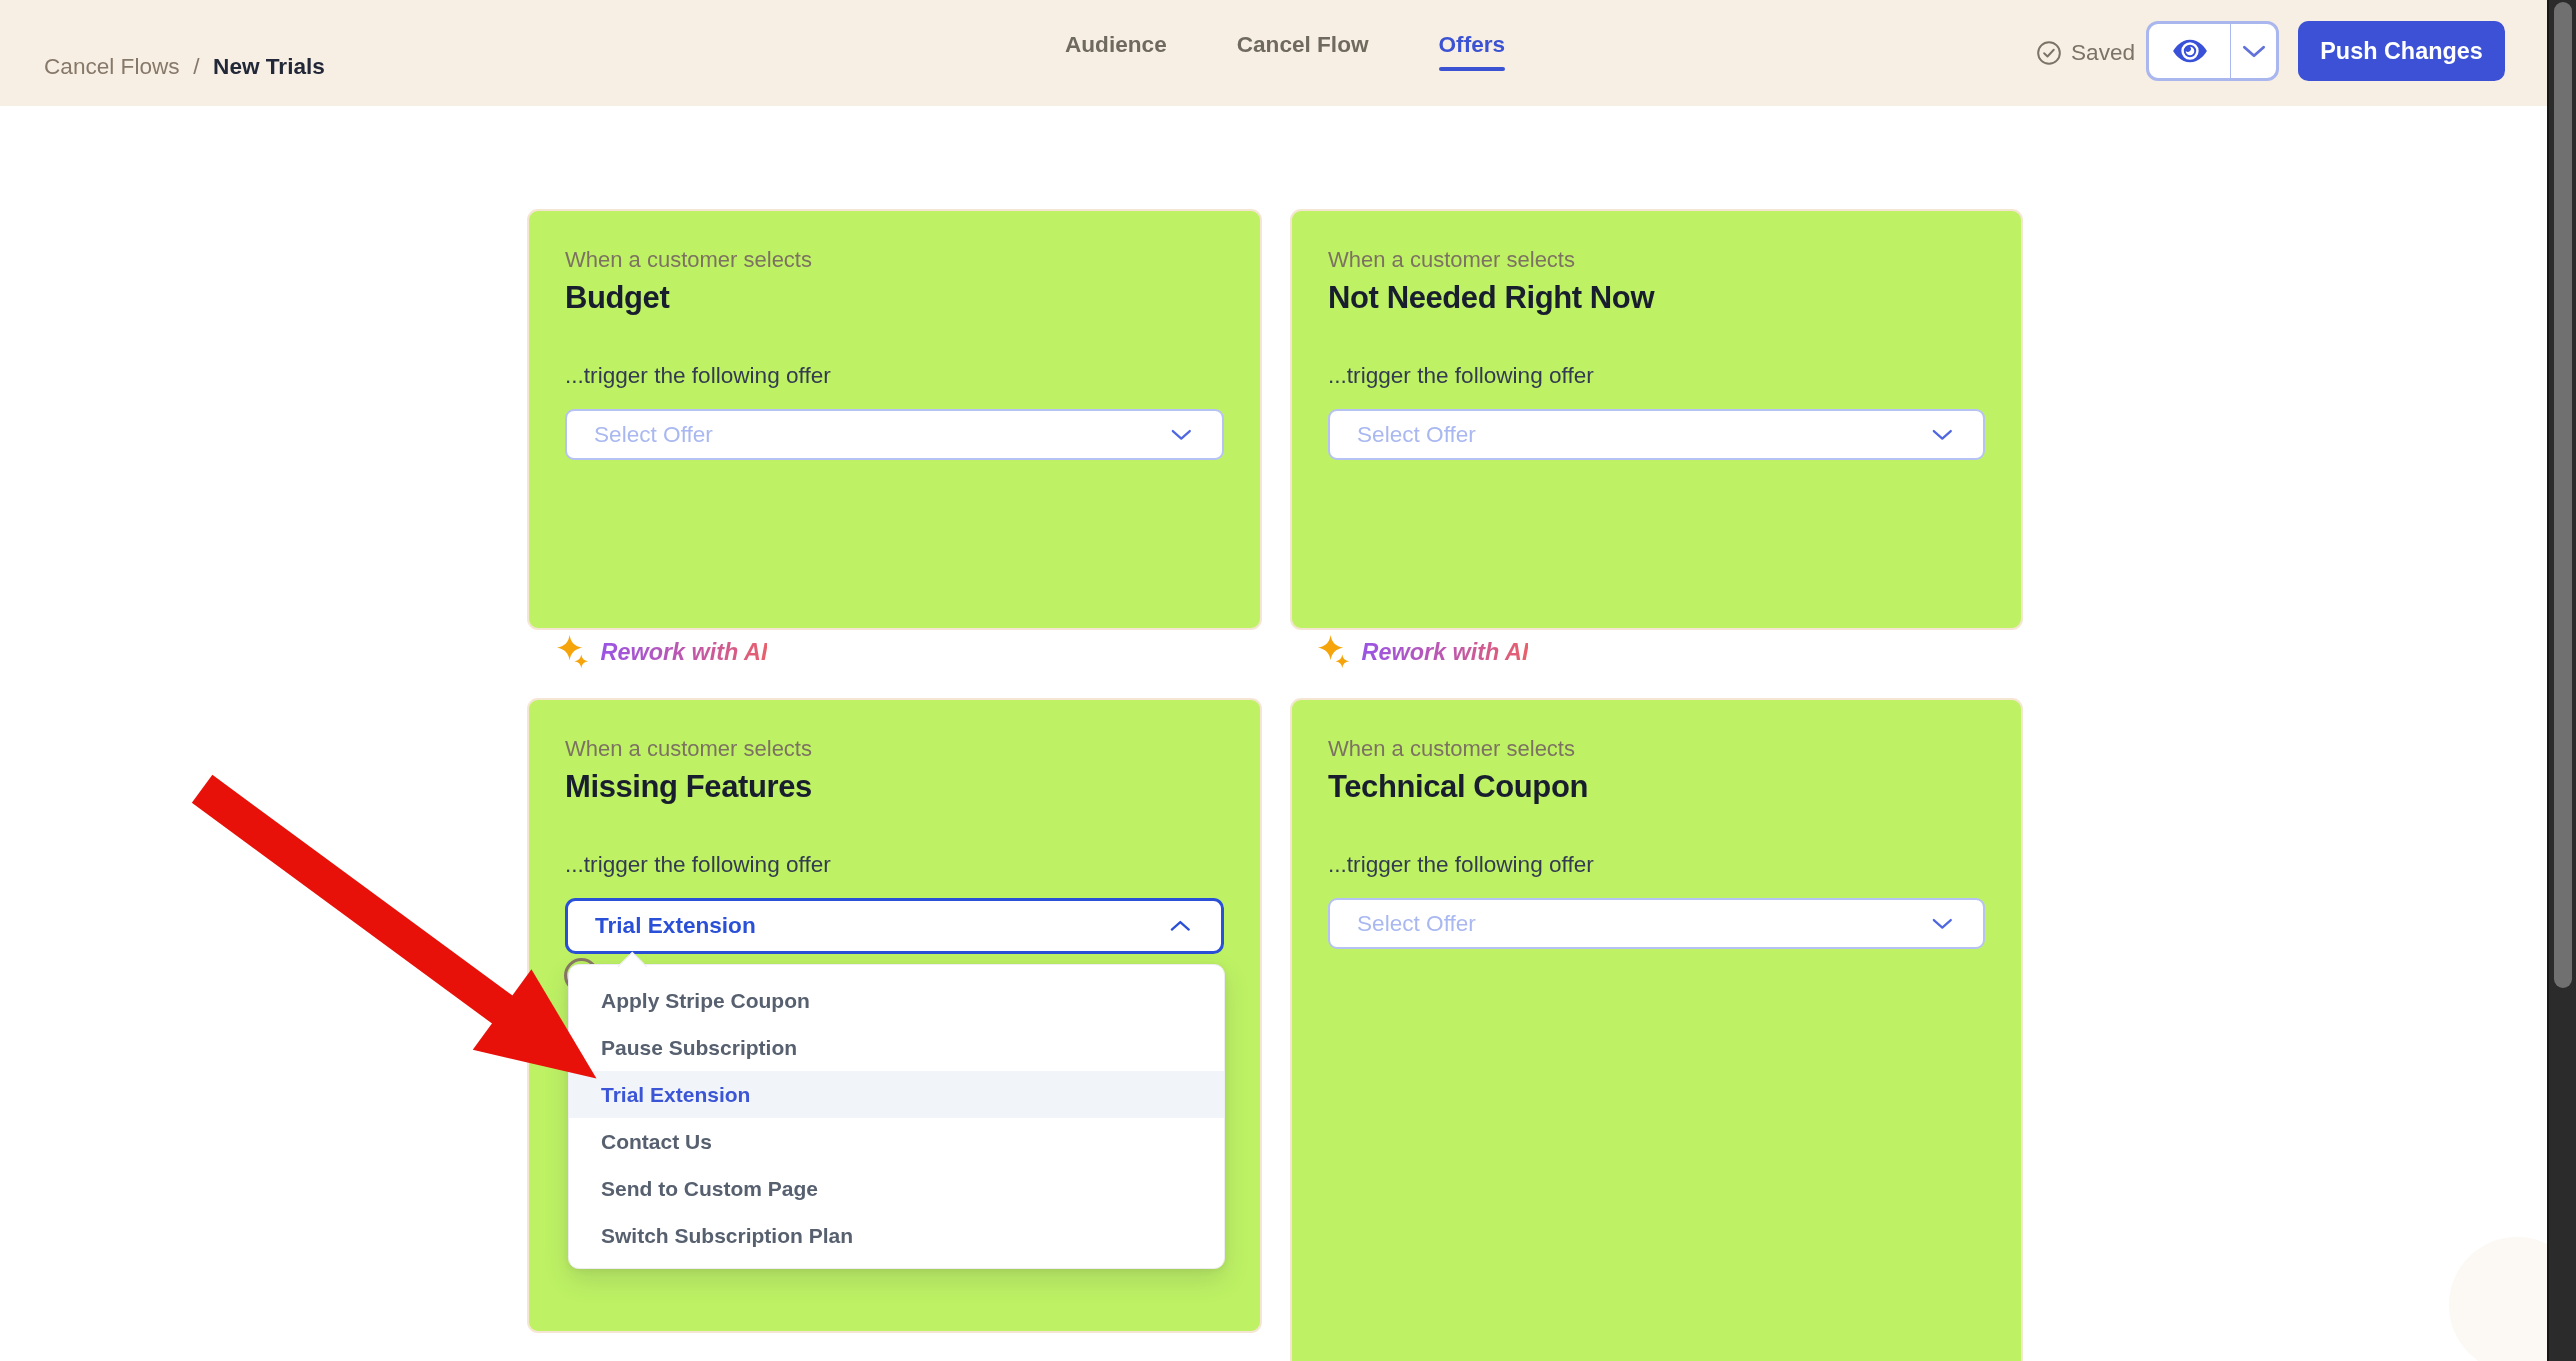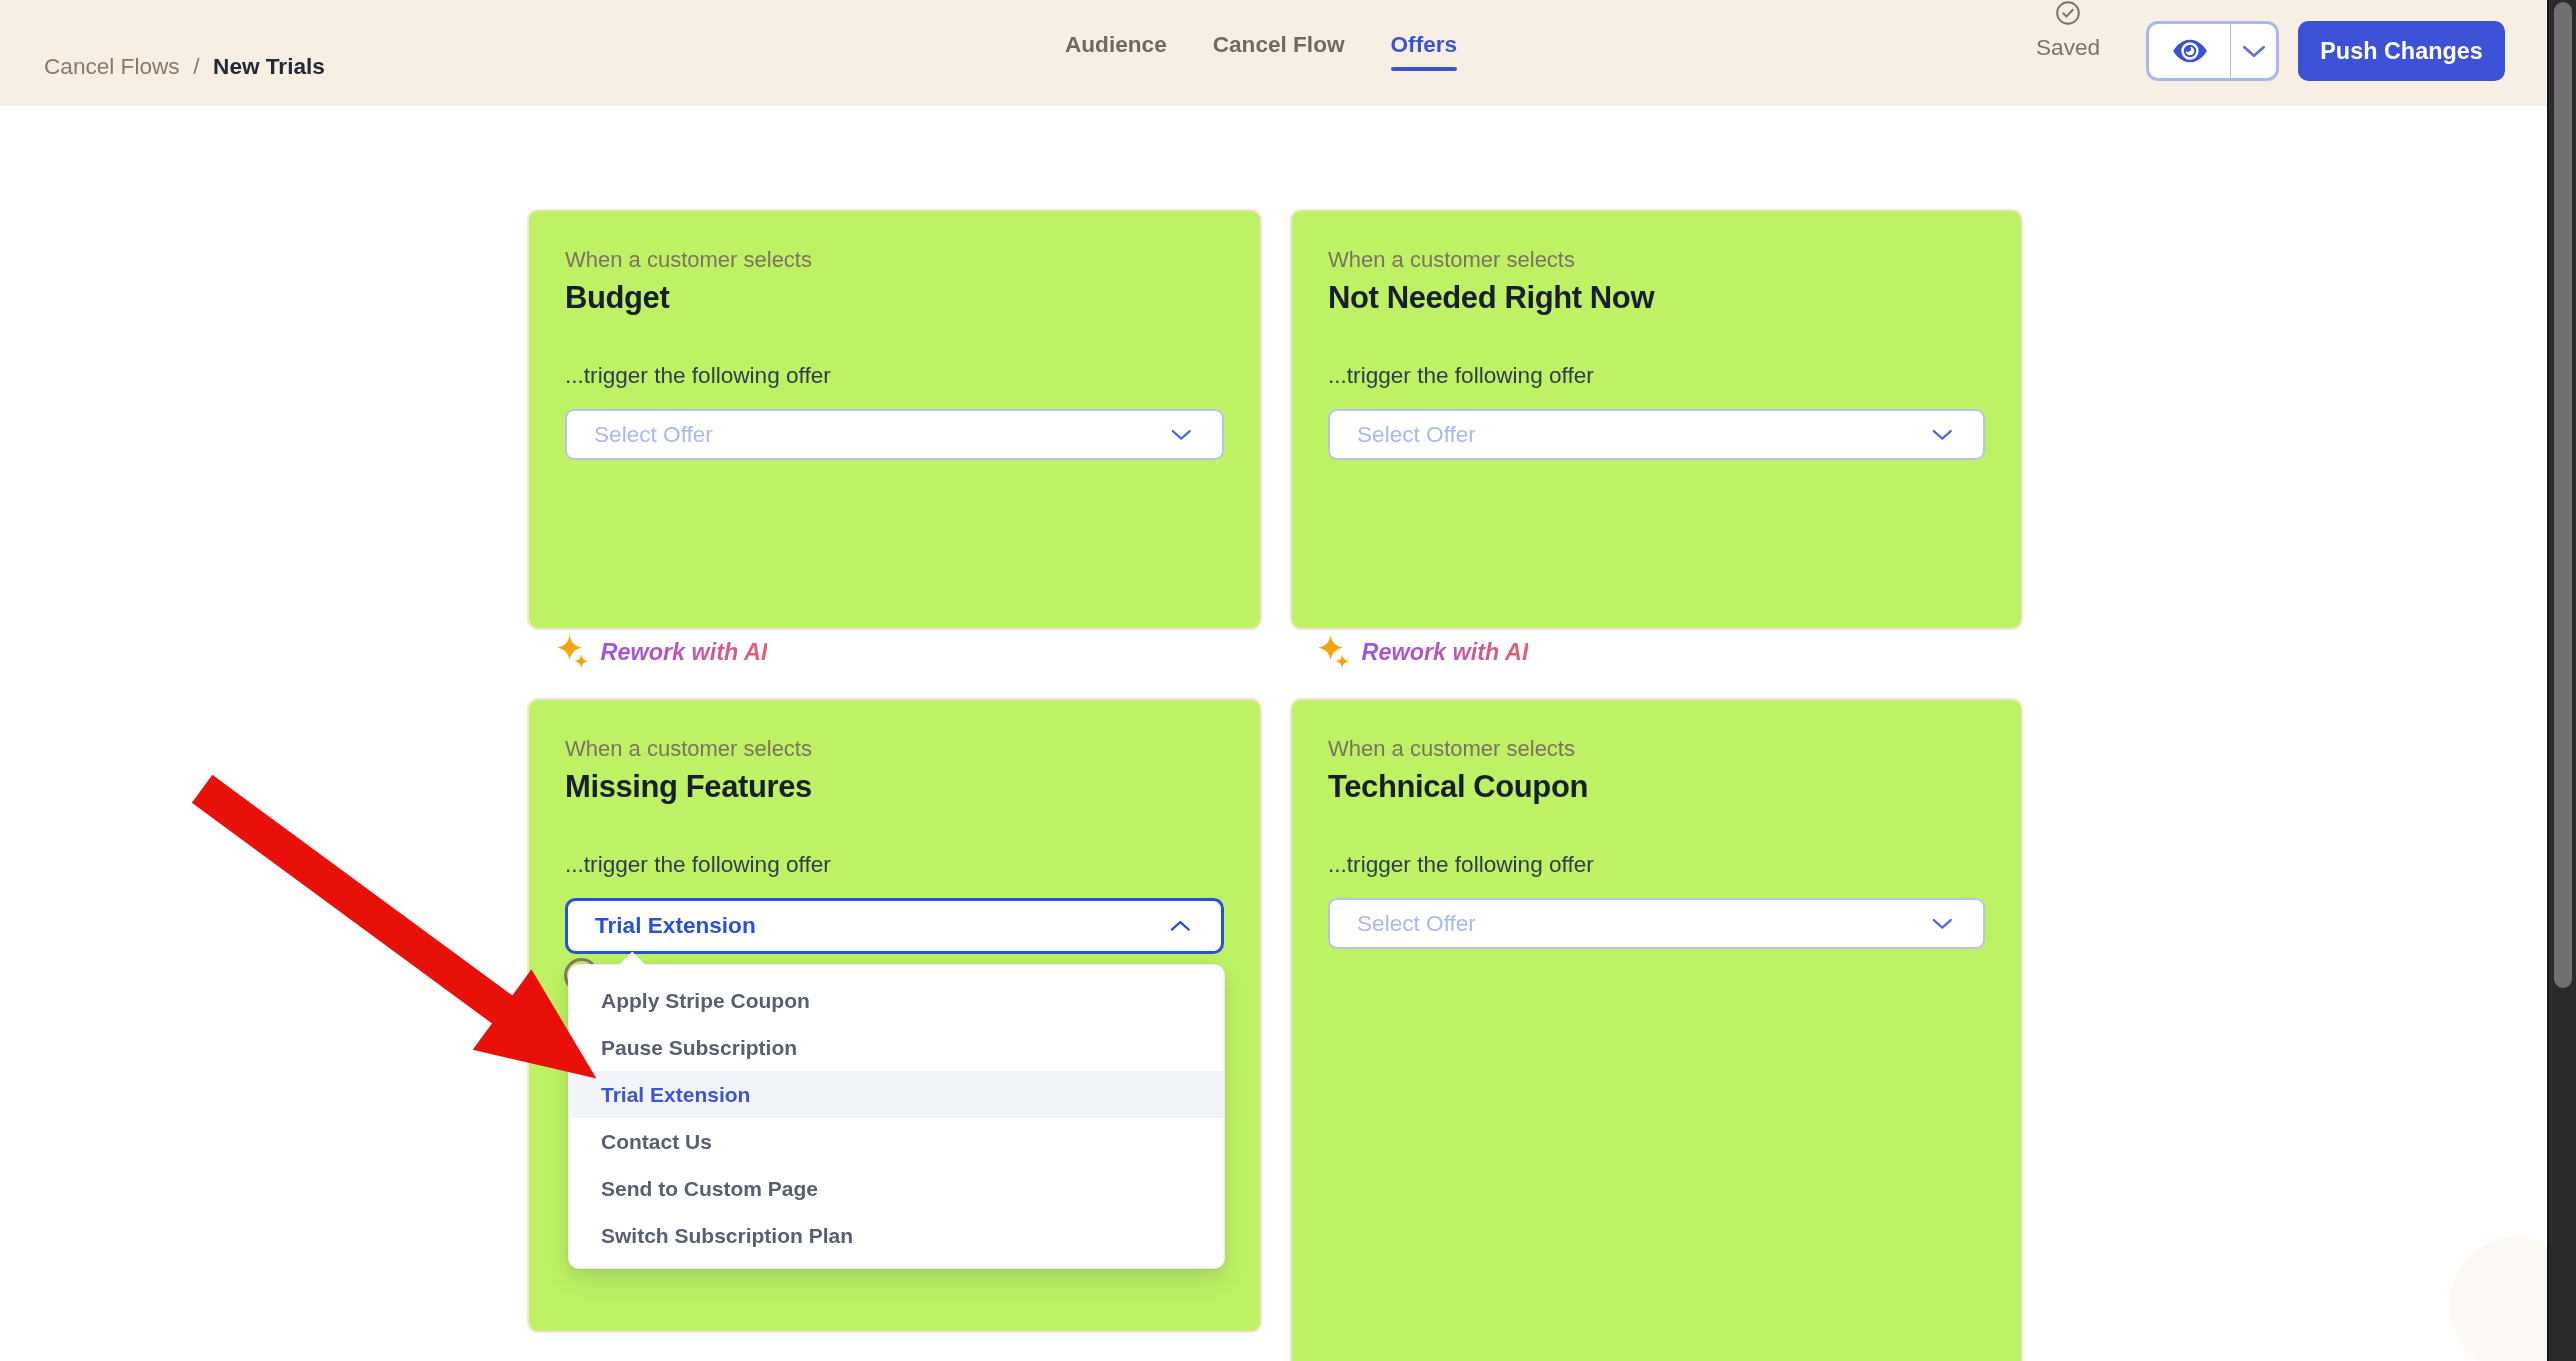--- a/index.html
+++ b/index.html
@@ -5,26 +5,26 @@
   html,body{margin:0;padding:0;overflow:hidden;background:#ffffff;}
   #app{position:relative;width:2576px;height:1362px;font-family:"Liberation Sans",sans-serif;background:#ffffff;}
 
   
   .header{position:absolute;left:0;top:0;width:2576px;height:106px;background:#f8efe4;z-index:2;}
   .breadcrumb{position:absolute;left:44px;top:0;height:134px;display:flex;align-items:center;gap:13.6px;font-size:22.6px;}
   .crumb-parent{color:#87796a;font-weight:500;cursor:pointer;}
   .crumb-sep{color:#87796a;font-weight:400;}
   .crumb-current{color:#232838;font-weight:700;}
 
-  .tabs{position:absolute;left:1065px;top:19.6px;height:53px;display:flex;align-items:center;gap:46px;}
+  .tabs{position:absolute;left:1065px;top:19.6px;height:53px;display:flex;align-items:center;gap:70px;}
   .tab{position:relative;font-size:22.6px;font-weight:700;color:#6f6a60;cursor:pointer;padding-bottom:3px;}
   .tab.active{color:#3b53d3;}
   .tab.active::after{content:"";position:absolute;left:0;right:0;bottom:-10.6px;height:4.5px;border-radius:3px;background:#3b53d3;}
 
-  .saved{position:absolute;left:2036px;top:0;height:106px;display:flex;align-items:center;gap:9px;color:#7c7366;font-size:22.6px;font-weight:500;flex-direction:column;}
+  .saved{position:absolute;left:2036px;top:0;height:106px;display:flex;align-items:center;gap:9px;color:#7c7366;font-size:22.6px;font-weight:500;}
   .saved svg{display:block;}
 
   .preview-split{position:absolute;left:2146px;top:21px;width:133px;height:60px;background:#ffffff;border:3px solid #aab7ef;border-radius:12px;display:flex;box-sizing:border-box;}
   .preview-eye{width:81px;display:flex;align-items:center;justify-content:center;border-right:1.5px solid #aab7ef;cursor:pointer;}
   .preview-caret{flex:1;display:flex;align-items:center;justify-content:center;cursor:pointer;}
 
   .push-btn{position:absolute;left:2298px;top:21px;width:207px;height:60px;background:#3c51d6;border:none;border-radius:10.6px;color:#ffffff;font-size:23.4px;font-weight:700;font-family:"Liberation Sans",sans-serif;cursor:pointer;}
 
   
   .card{position:absolute;background:#bef264;border:2.3px solid #f5e6d3;border-radius:11px;box-sizing:border-box;}

